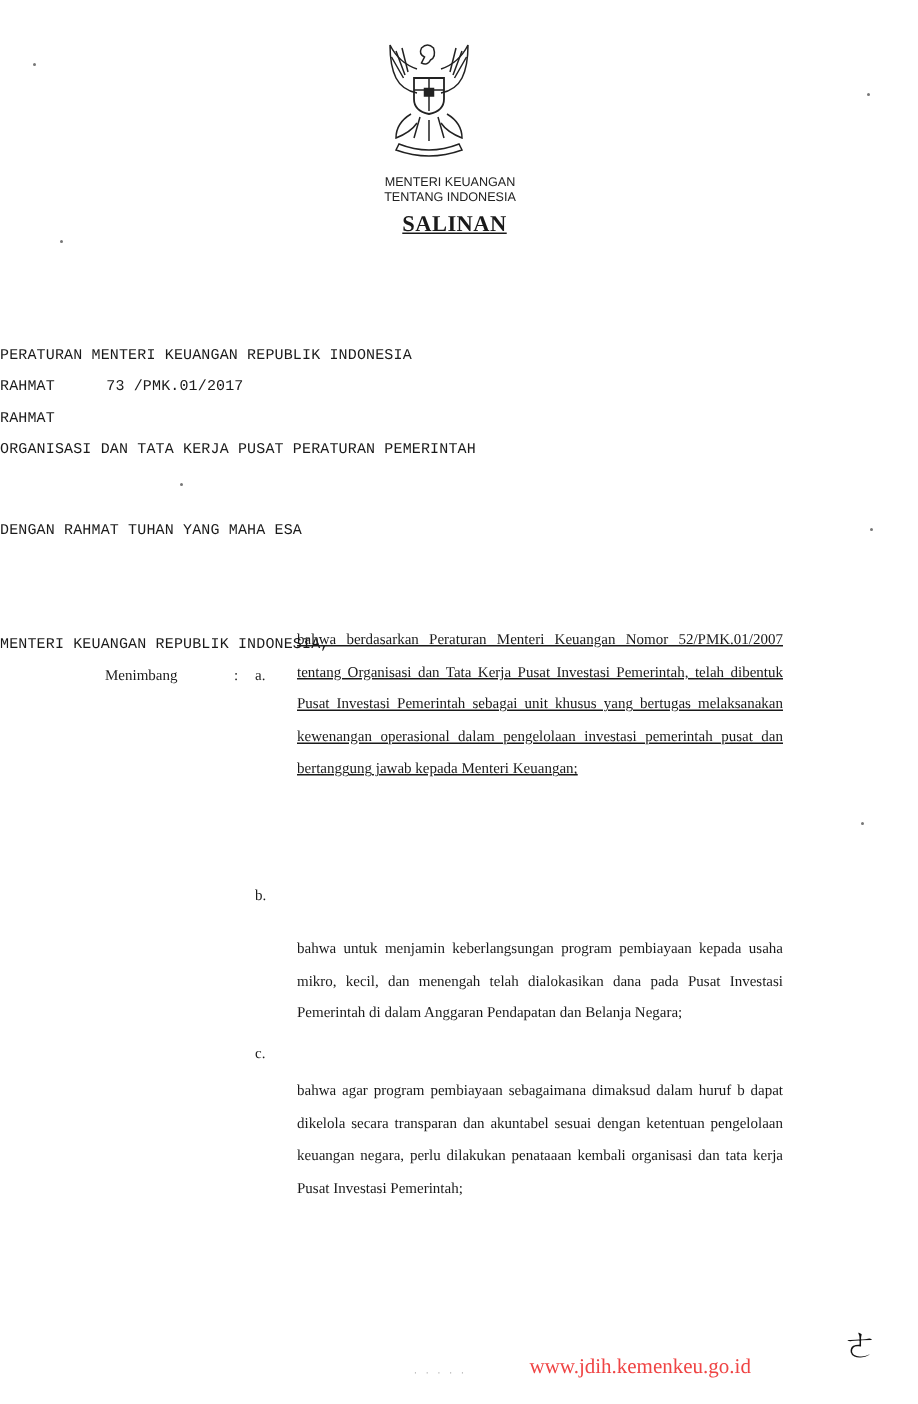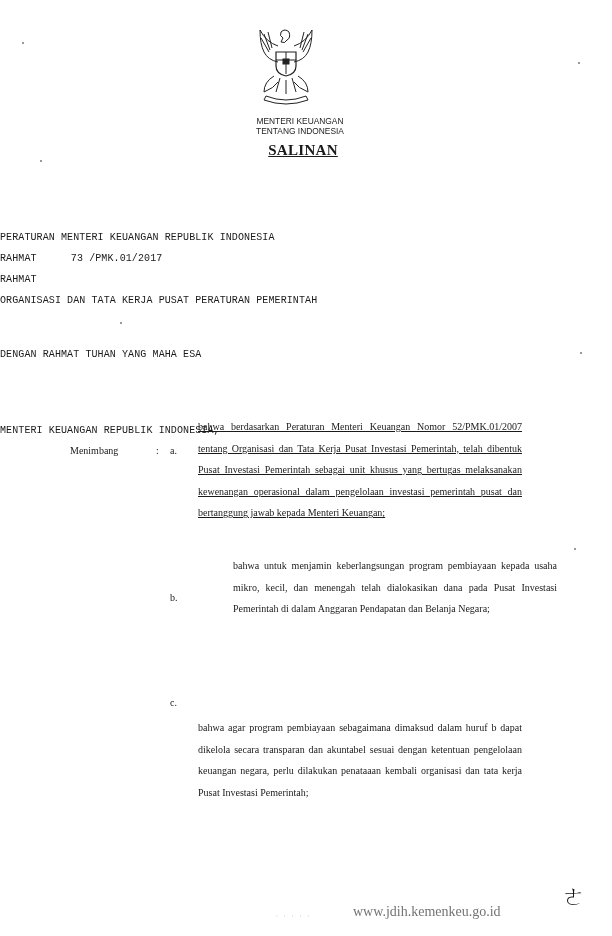--- a/index.html
+++ b/index.html
@@ -11,21 +11,21 @@
          font-size:8.4px; line-height:9.5px; color:#222; }
   .salinan { left:240px; width:126px; text-align:center; top:142px; font-weight:bold; font-size:15px;
              font-family:"Liberation Serif",serif; letter-spacing:0.3px;text-decoration:underline; }
   .center { left:0; width:590px; text-align:left; font-size:10px; letter-spacing:0.1px;
             font-family:Liberation Mono, monospace; }
   .para { font-family:"Liberation Serif",serif; font-size:10px; line-height:21.6px; }
   .label { left:70px; }
   .colon { left:156px; }
   .letter { width:20px; }
   .body-text { left:198px; width:324px; text-align:justify; text-align-last:left; }
-  .footer-url { left:353px; top:904px; font-size:14px; color:#737373; font-family:"Liberation Serif",serif; }
+  .footer-url { left:353px; top:904px; font-size:14px; color:#ef4444; font-family:"Liberation Serif",serif; }
   .dots { left:276px; top:912px; font-size:6px; color:#999; letter-spacing:2px; }
   .mark { left:563px; top:882px; font-size:22px; font-family:"DejaVu Sans",sans-serif; color:#111; }
   .speck { position:absolute; width:2px; height:2px; background:#777; border-radius:1px; }
 </style>
 </head>
 <body>
 
 <div class="abs emblem">
   <svg width="60" height="84" viewBox="0 0 60 84">
     <g fill="none" stroke="#222" stroke-width="1">
@@ -67,21 +67,21 @@
 <div class="abs center" style="top:349px;">DENGAN RAHMAT TUHAN YANG MAHA ESA</div>
 <div class="abs center" style="top:380px;margin-top:45px;">MENTERI KEUANGAN REPUBLIK INDONESIA,</div>
 
 <div class="abs para label" style="top:440px;">Menimbang</div>
 <div class="abs para colon" style="top:440px;">:</div>
 
 <div class="abs para letter" style="left:170px;top:440px;">a.</div>
 <div class="abs para body-text" style="top:416px;text-decoration:underline;">bahwa berdasarkan Peraturan Menteri Keuangan Nomor 52/PMK.01/2007 tentang Organisasi dan Tata Kerja Pusat Investasi Pemerintah, telah dibentuk Pusat Investasi Pemerintah sebagai unit khusus yang bertugas melaksanakan kewenangan operasional dalam pengelolaan investasi pemerintah pusat dan bertanggung jawab kepada Menteri Keuangan;</div>
 
 <div class="abs para letter" style="left:170px;top:587px;">b.</div>
-<div class="abs para body-text" style="top:555px;margin-left:35px;">bahwa untuk menjamin keberlangsungan program pembiayaan kepada usaha mikro, kecil, dan menengah telah dialokasikan dana pada Pusat Investasi Pemerintah di dalam Anggaran Pendapatan dan Belanja Negara;</div>
+<div class="abs para body-text" style="top:622px;">bahwa untuk menjamin keberlangsungan program pembiayaan kepada usaha mikro, kecil, dan menengah telah dialokasikan dana pada Pusat Investasi Pemerintah di dalam Anggaran Pendapatan dan Belanja Negara;</div>
 
 <div class="abs para letter" style="left:170px;top:692px;">c.</div>
 <div class="abs para body-text" style="top:692px;margin-top:25px;">bahwa agar program pembiayaan sebagaimana dimaksud dalam huruf b dapat dikelola secara transparan dan akuntabel sesuai dengan ketentuan pengelolaan keuangan negara, perlu dilakukan penataaan kembali organisasi dan tata kerja Pusat Investasi Pemerintah;</div>
 
 <div class="abs dots">· · · · ·</div>
 <a class="abs footer-url">www.jdih.kemenkeu.go.id</a>
 <div class="abs mark">ㄜ</div>
 
 <div class="speck" style="left:40px;top:160px;"></div>
 <div class="speck" style="left:22px;top:42px;"></div>

